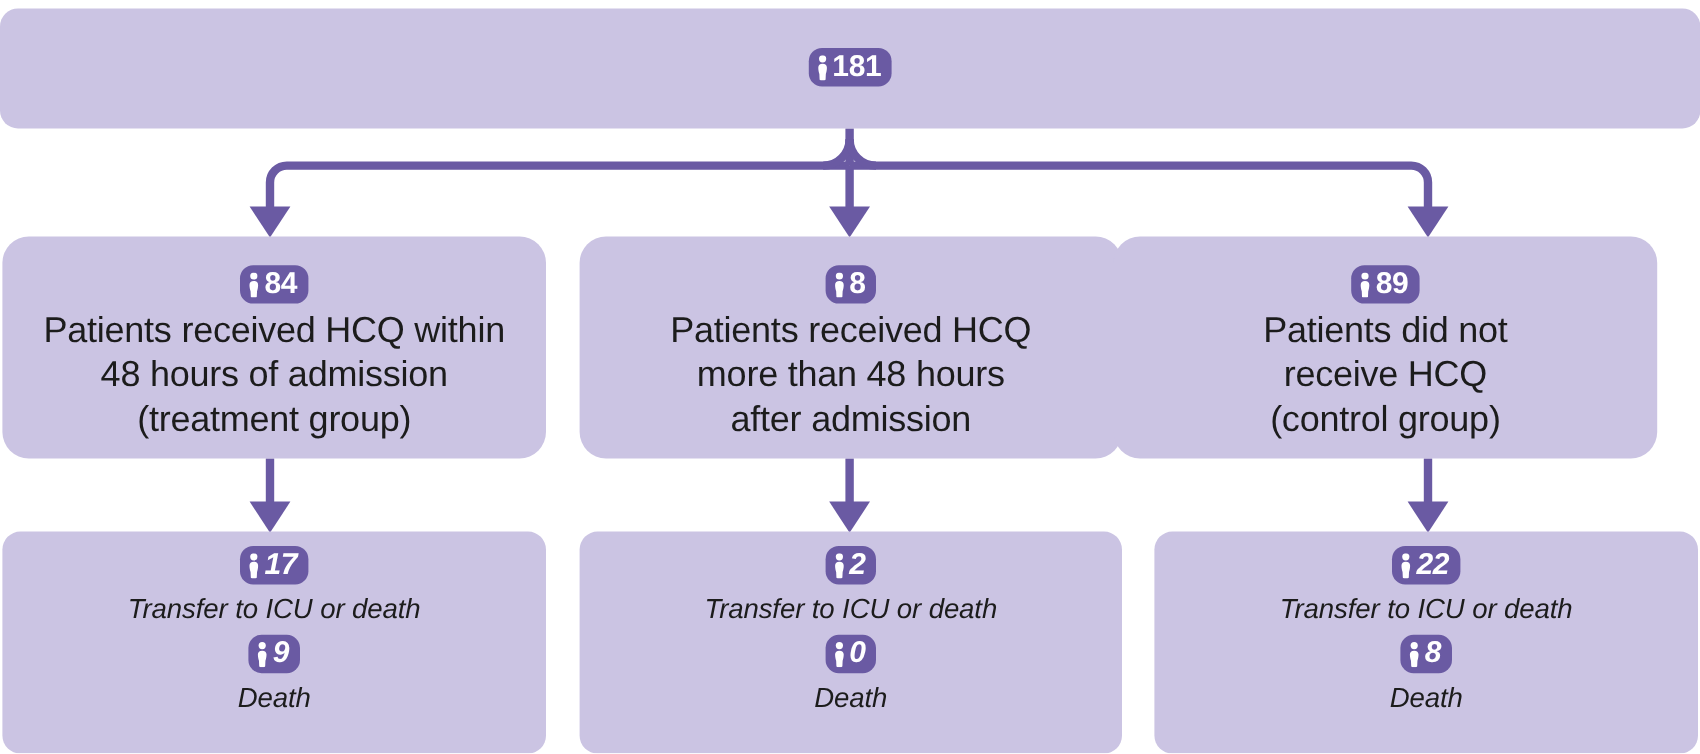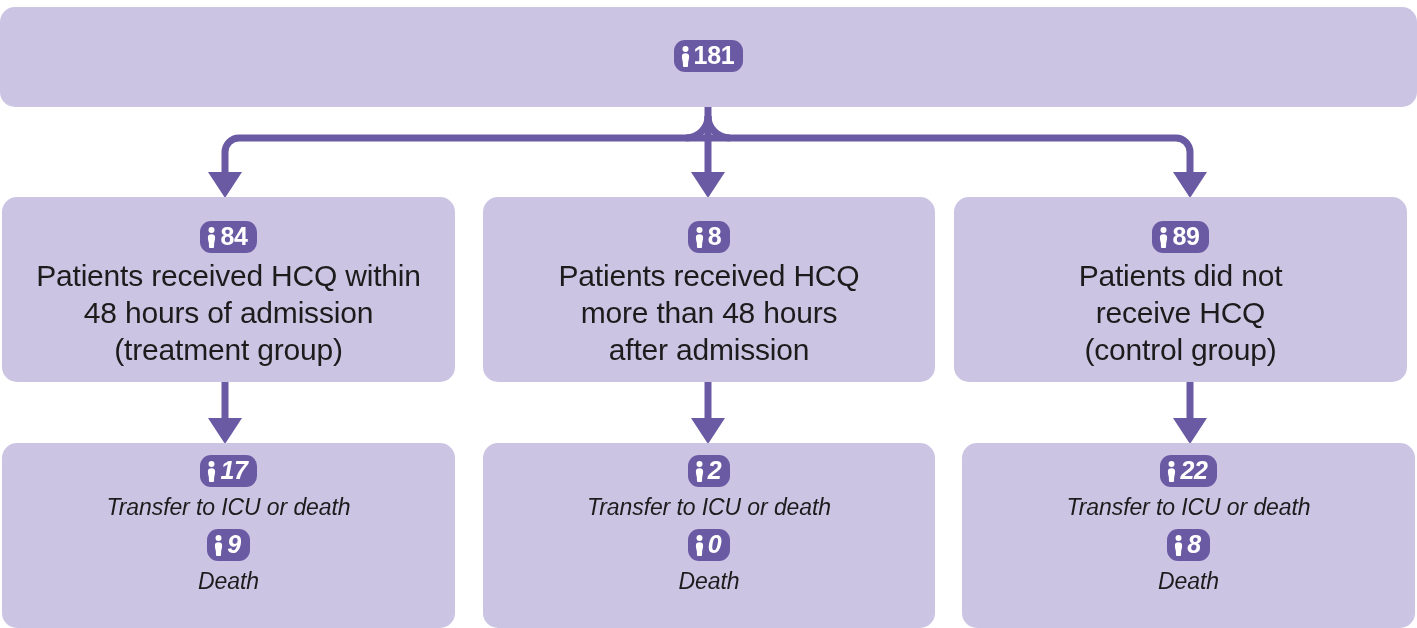--- a/index.html
+++ b/index.html
@@ -56,29 +56,30 @@
     font-size: 31px;
     line-height: 36px;
     letter-spacing: -0.1px;
   }
 
   
   .node.mid {
     top: 197px;
     height: 185px;
     padding: 22px 12px 12px;
+    border-radius: 22px;
   }
   .mid .node-text {
     font-size: 30px;
     line-height: 37px;
     letter-spacing: -0.2px;
   }
   .node.mid.col-a { left: 2px;    width: 453px; }
   .node.mid.col-b { left: 483px;  width: 452px; }
-  .node.mid.col-c { left: 954px;  width: 453px; }
+  .node.mid.col-c { left: 928px;  width: 453px; }
 
   
   .node.bot {
     top: 443px;
     height: 185px;
     padding: 12px 12px 6px;
     justify-content: flex-start;
     font-style: italic;
   }
   .bot .node-text {

